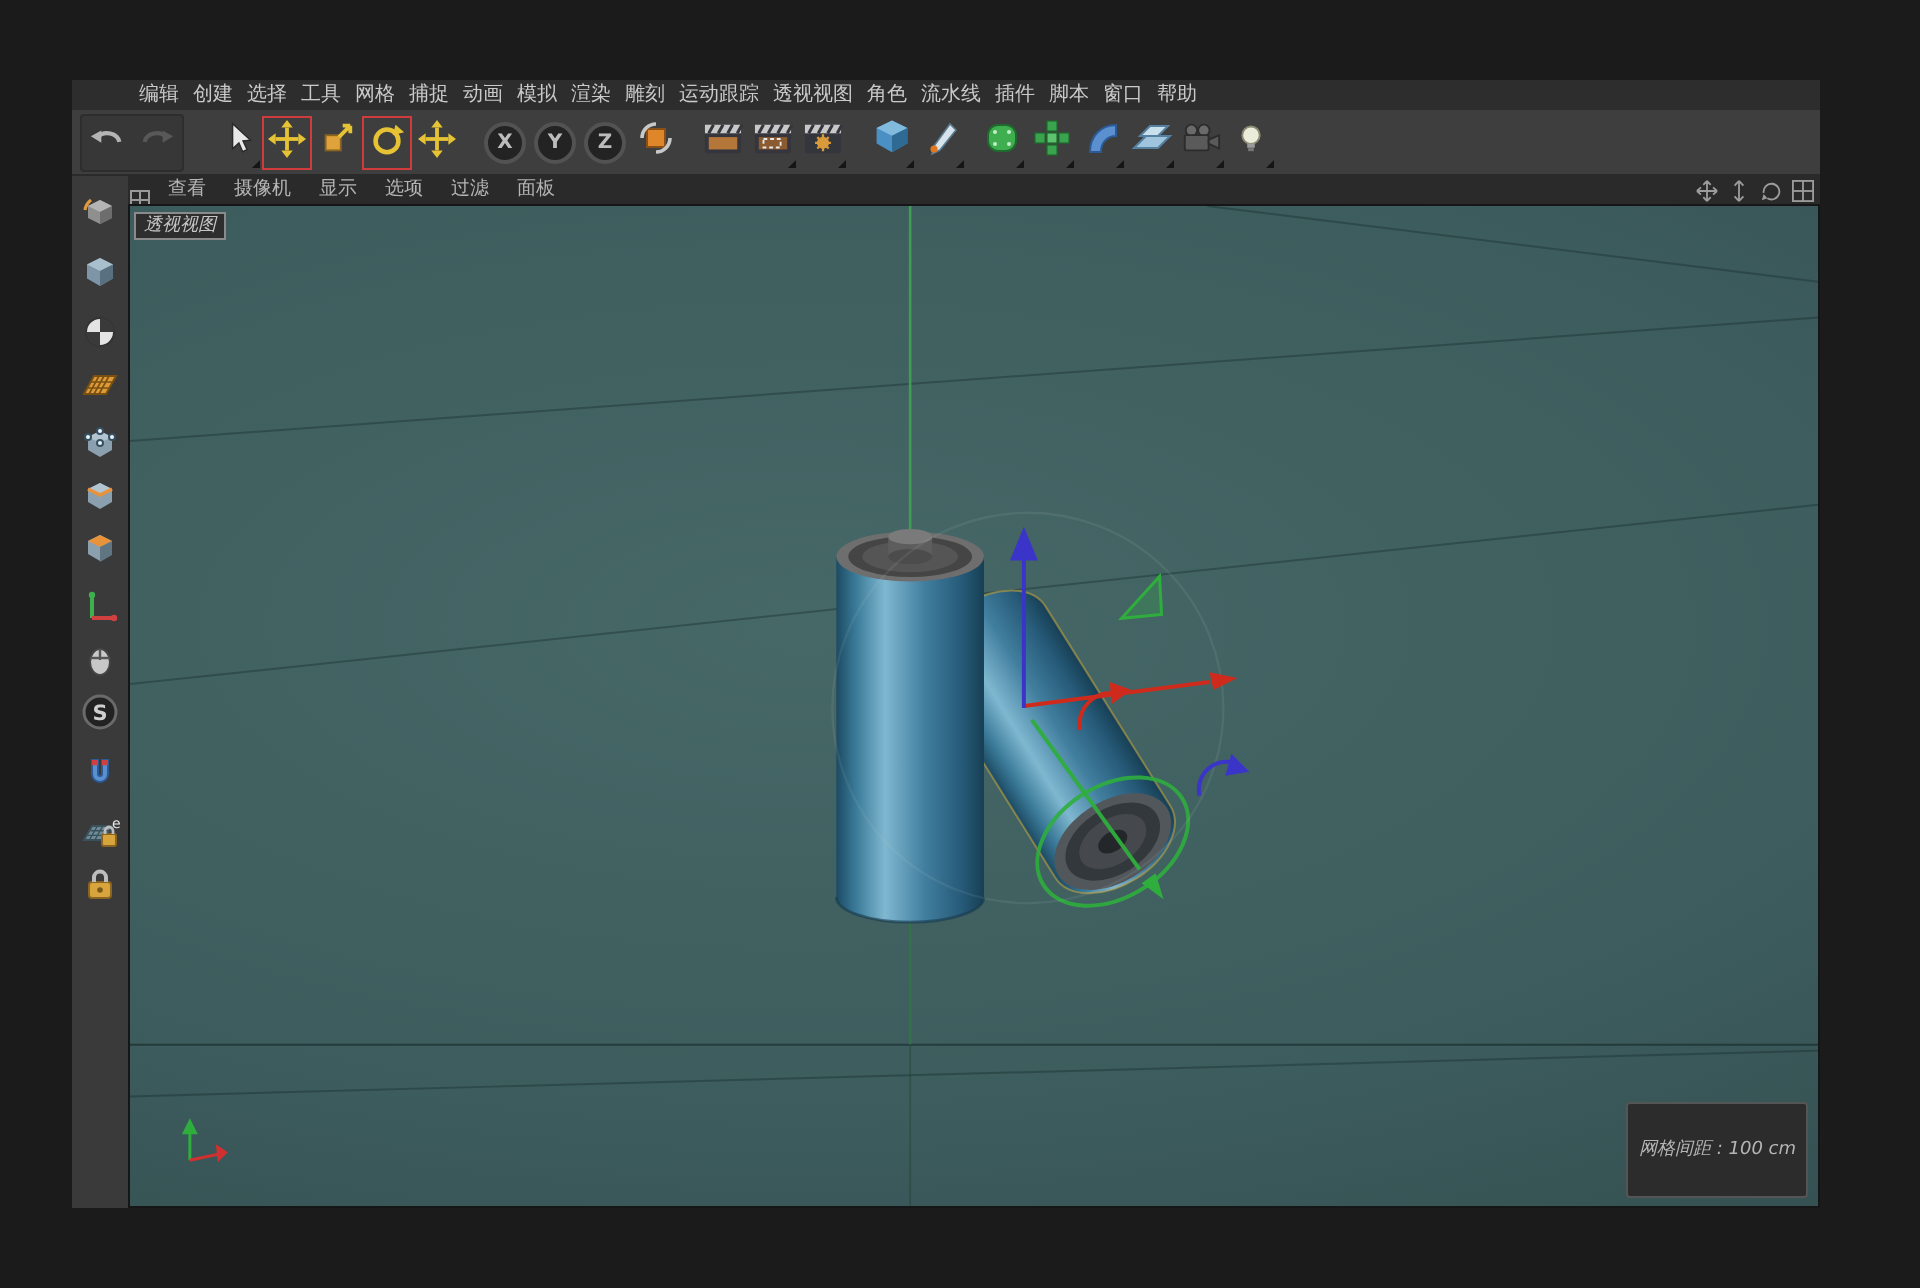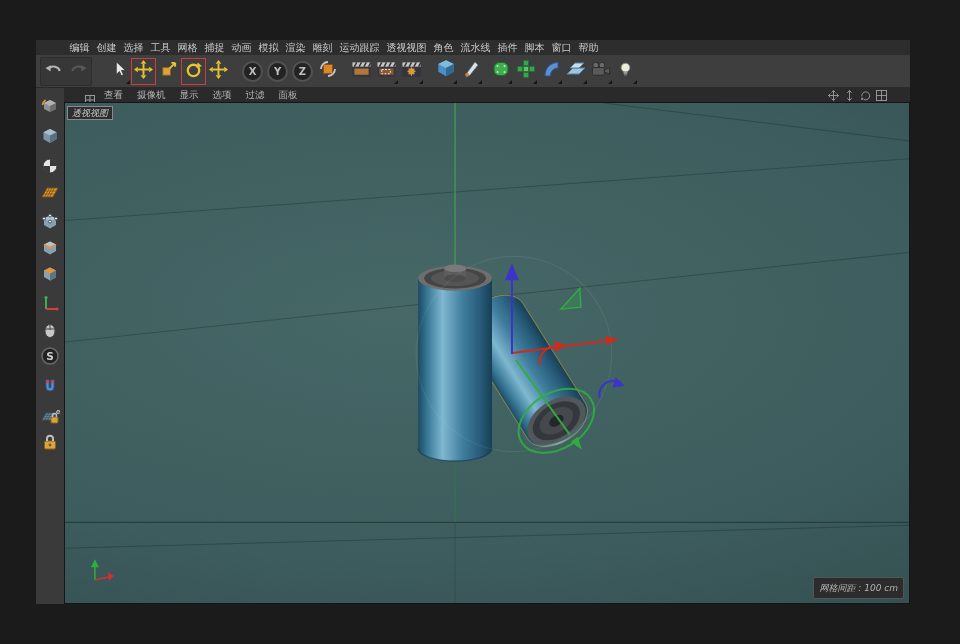--- a/index.html
+++ b/index.html
@@ -16,30 +16,30 @@
   .tb.menu::after { content:""; position:absolute; right:1px; bottom:1px; border-left:4px solid transparent; border-bottom:4px solid #151515; }
   .sep { width:9px; flex:0 0 auto; }
   .axis-btn { width:21px; height:21px; border-radius:50%; background:#232323; border:2px solid #525252; color:#bdbdbd; font-size:10px; font-weight:bold; display:flex; align-items:center; justify-content:center; margin:0 2px; flex:0 0 auto; }
 
   .main { display:flex; height:516px; }
   .sidebar { width:28px; background:#3a3a3a; display:flex; flex-direction:column; align-items:center; padding-top:7px; }
   .sic { width:21px; height:21px; margin-bottom:5px; flex:0 0 auto; display:flex; align-items:center; justify-content:center; }
   .sgap { height:4px; flex:0 0 auto; }
 
   .vwrap { flex:1; display:flex; flex-direction:column; }
-  .vmenubar { height:14px; background:#2a2a2a; display:flex; align-items:center; padding:0 21px; }
+  .vmenubar { height:14px; background:#2a2a2a; display:flex; align-items:center; padding:0 1px; }
   .vmi { font-size:9.5px; color:#b4b4b4; padding:0 7px; white-space:nowrap; line-height:14px; }
   .vnav { margin-left:auto; display:flex; gap:5px; align-items:center; padding-right:2px; }
   .vnav .nico { width:11px; height:11px; display:flex; }
 
   .viewport { flex:1; position:relative; border:1px solid #161616; overflow:hidden;
     background: radial-gradient(130% 95% at 40% 42%, #466867 0%, #3d5c5d 52%, #2d4648 100%); font-style: italic; }
   .scene { position:absolute; left:0; top:0; width:100%; height:100%; }
   .tooltip { position:absolute; left:2px; top:3px; background:#2e2e2e; border:1px solid #8a8a8a; color:#c6c6c6; font-size:9px; padding:0 4px; line-height:12px; white-space:nowrap; }
-  .gridlabel { position:absolute; right:5px; bottom:4px; background:#2c2c2c; border:1px solid #555; border-radius:2px; color:#b5b5b5; font-size:9px; padding:4px 5px; line-height:12px; white-space:nowrap; }
+  .gridlabel { position:absolute; right:5px; bottom:4px; background:#2c2c2c; border:1px solid #555; border-radius:2px; color:#b5b5b5; font-size:9px; padding:17px 5px; line-height:12px; white-space:nowrap; }
 </style>
 </head>
 <body>
 
 <div class="app">
 
   <div class="menubar">
     <span class="mi">编辑</span>
     <span class="mi">创建</span>
     <span class="mi">选择</span>

